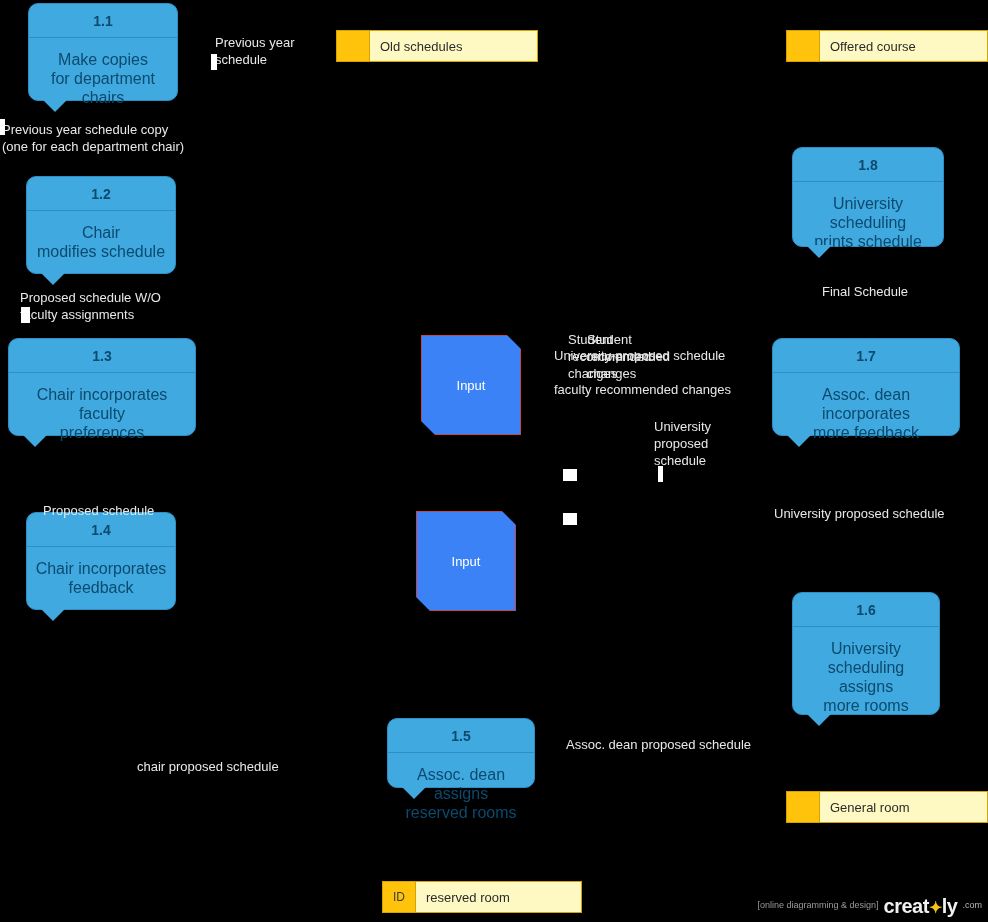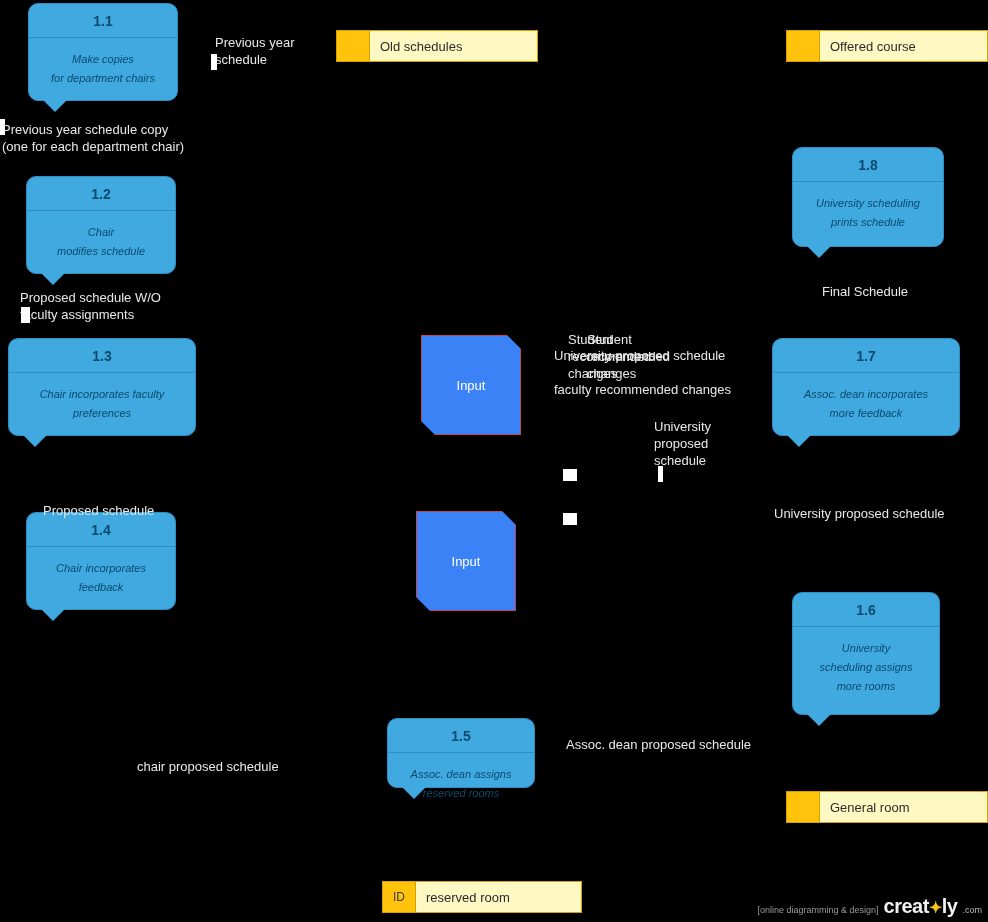--- a/index.html
+++ b/index.html
@@ -26,25 +26,24 @@
   }
   .proc .num {
     font-size: 14px;
     font-weight: bold;
     line-height: 1;
     padding-top: 10px;
     padding-bottom: 9px;
     border-bottom: 1px solid #2f8fc4;
   }
   .proc .body {
-    font-size: 11px;
+    font-size: 16px;
     line-height: 19px;
     padding: 12px 6px 0 6px;
     white-space: pre-line;
-    font-style: italic;
   }
   .proc .tail {
     position: absolute;
     width: 0;
     height: 0;
     border-left: 13px solid transparent;
     border-right: 13px solid transparent;
     border-top: 13px solid #3fa9e0;
     bottom: -12px;
     left: 50%;
@@ -119,21 +118,21 @@
   }
   .marker {
     position: absolute;
     background: #ffffff;
   }
   .watermark {
     position: absolute;
     right: 6px;
     bottom: 4px;
     display: flex;
-    align-items: flex-end;
+    align-items: center;
     gap: 5px;
   }
   .watermark .tag {
     color: #9a9a9a;
     font-size: 9px;
     padding-bottom: 3px;
   }
   .watermark .brand {
     font-size: 20px;
     font-weight: bold;

